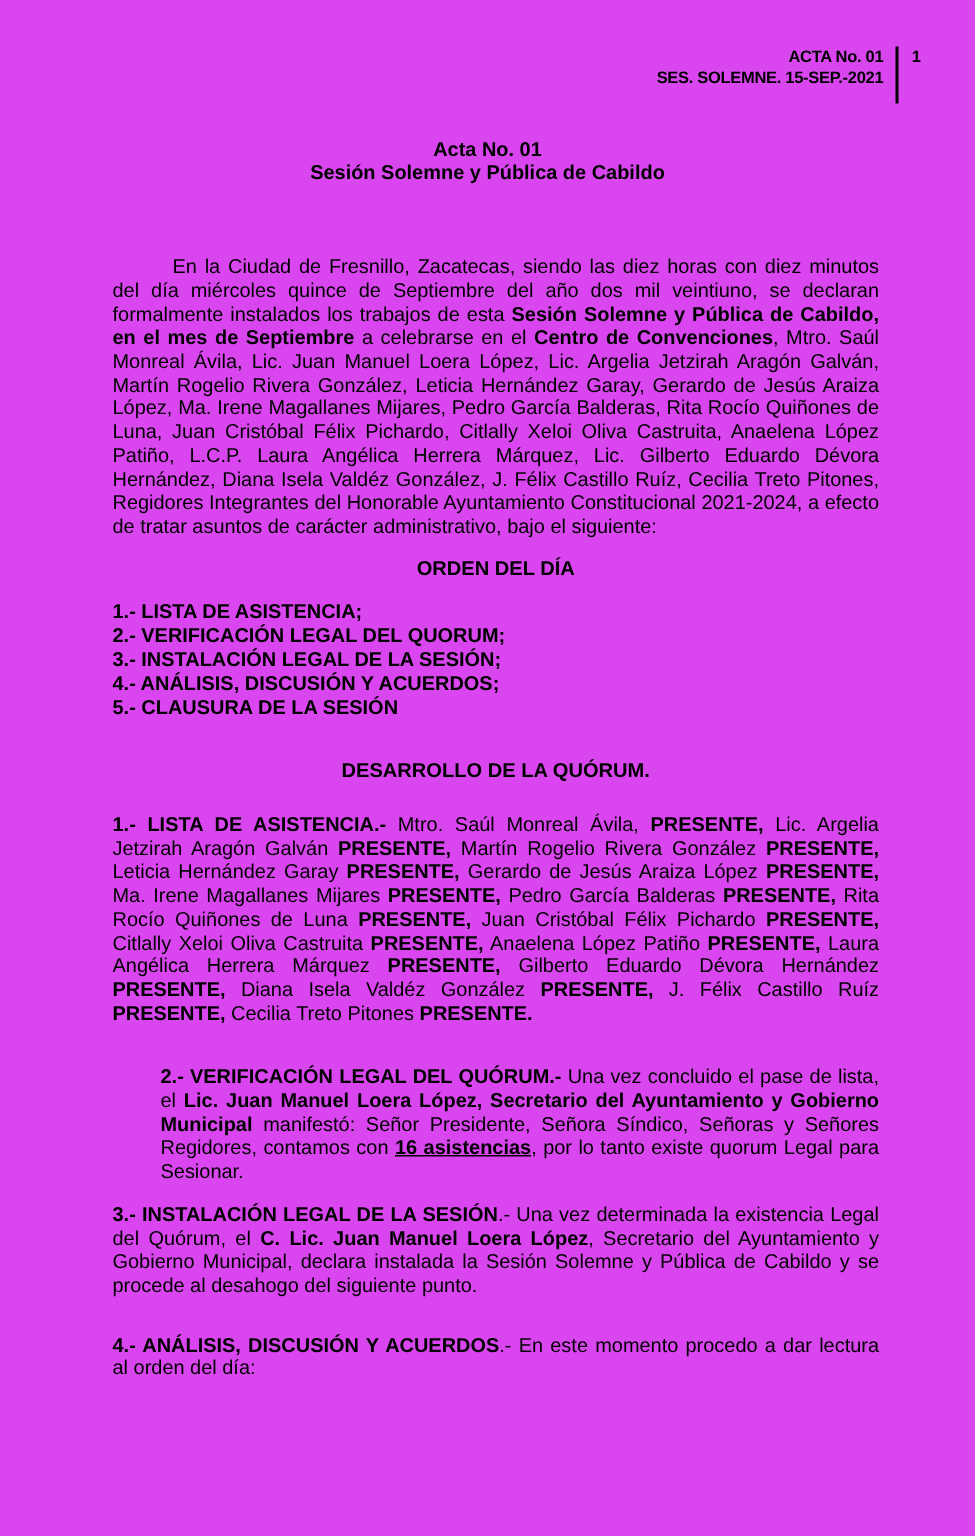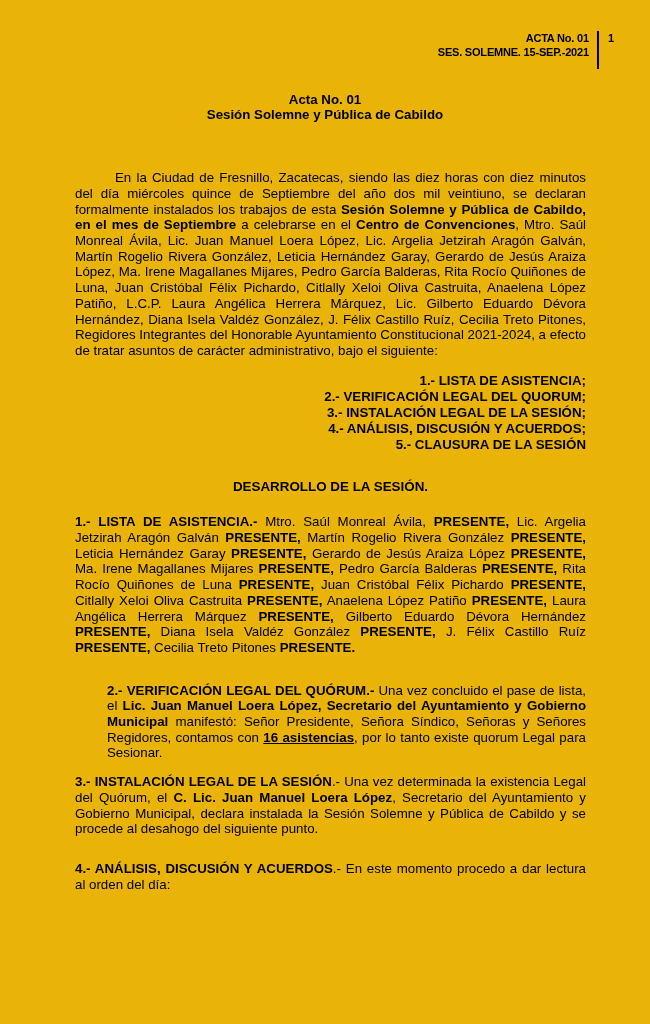--- a/index.html
+++ b/index.html
@@ -5,21 +5,21 @@
   html, body {
     margin: 0;
     padding: 0;
     background: #9a9a9a;
   }
   .page {
     position: relative;
     width: 650px;
     height: 1024px;
     margin: 0 auto;
-    background: #eab308;
+    background: #d946ef;
     color: #000000;
     font-family: "Liberation Sans", "DejaVu Sans", sans-serif;
     overflow: hidden;
   }
   
   .header {
     display: flex;
     justify-content: flex-end;
     align-items: flex-start;
     padding: 31px 34px 0 0;
@@ -60,21 +60,21 @@
   }
   .para.indent { text-indent: 40px; }
   .p-opening   { margin-top: 48px; }
   .center-head {
     text-align: center;
     font-weight: bold;
     font-size: 13.4px;
   }
   .orden-head      { margin-top: 12px; }
   .agenda          { margin-top: 14px; font-weight: bold; line-height: 16px; }
-  .agenda-item     { white-space: nowrap; text-align: right; }
+  .agenda-item     { white-space: nowrap; }
   .desarrollo-head { margin-top: 26px; }
   .p-point1 { margin-top: 20px; }
   .p-point2 { margin-top: 27px; margin-left: 32px; }
   .p-point3 { margin-top: 13px; }
   .p-point4 { margin-top: 24px; }
   .b { font-weight: bold; }
   .u { text-decoration: underline; }
 </style>
 </head>
 <body>
@@ -91,30 +91,31 @@
 
   <div class="title-block">
     <div>Acta No. 01</div>
     <div>Sesión Solemne y Pública de Cabildo</div>
   </div>
 
   <div class="content">
 
     <p class="para indent p-opening"><span>En la Ciudad de Fresnillo, Zacatecas, siendo las diez horas con diez minutos del día miércoles quince de Septiembre del año dos mil veintiuno, se declaran formalmente instalados los trabajos de esta </span><span class="b">Sesión Solemne y Pública de Cabildo, en el mes de Septiembre</span><span> a celebrarse en el </span><span class="b">Centro de Convenciones</span><span>, Mtro. Saúl Monreal Ávila, Lic. Juan Manuel Loera López, Lic. Argelia Jetzirah Aragón Galván, Martín Rogelio Rivera González, Leticia Hernández Garay, Gerardo de Jesús Araiza López, Ma. Irene Magallanes Mijares, Pedro García Balderas, Rita Rocío Quiñones de Luna, Juan Cristóbal Félix Pichardo, Citlally Xeloi Oliva Castruita, Anaelena López Patiño, L.C.P. Laura Angélica Herrera Márquez, Lic. Gilberto Eduardo Dévora Hernández, Diana Isela Valdéz González, J. Félix Castillo Ruíz, Cecilia Treto Pitones, Regidores Integrantes del Honorable Ayuntamiento Constitucional 2021-2024, a efecto de tratar asuntos de carácter administrativo, bajo el siguiente:</span></p>
 
+    <div class="center-head orden-head">ORDEN DEL DÍA</div>
 
     <div class="agenda">
       <div class="agenda-item">1.- LISTA DE ASISTENCIA;</div>
       <div class="agenda-item">2.- VERIFICACIÓN LEGAL DEL QUORUM;</div>
       <div class="agenda-item">3.- INSTALACIÓN LEGAL DE LA SESIÓN;</div>
       <div class="agenda-item">4.- ANÁLISIS, DISCUSIÓN Y ACUERDOS;</div>
       <div class="agenda-item">5.- CLAUSURA DE LA SESIÓN</div>
     </div>
 
-    <div class="center-head desarrollo-head">DESARROLLO DE LA SESIÓN.</div>
+    <div class="center-head desarrollo-head">DESARROLLO DE LA QUÓRUM.</div>
 
     <p class="para p-point1"><span class="b">1.- LISTA DE ASISTENCIA.-</span><span> Mtro. Saúl Monreal Ávila, </span><span class="b">PRESENTE,</span><span> Lic. Argelia Jetzirah Aragón Galván </span><span class="b">PRESENTE,</span><span> Martín Rogelio Rivera González </span><span class="b">PRESENTE,</span><span> Leticia Hernández Garay </span><span class="b">PRESENTE,</span><span> Gerardo de Jesús Araiza López </span><span class="b">PRESENTE,</span><span> Ma. Irene Magallanes Mijares </span><span class="b">PRESENTE,</span><span> Pedro García Balderas </span><span class="b">PRESENTE,</span><span> Rita Rocío Quiñones de Luna </span><span class="b">PRESENTE,</span><span> Juan Cristóbal Félix Pichardo </span><span class="b">PRESENTE,</span><span> Citlally Xeloi Oliva Castruita </span><span class="b">PRESENTE,</span><span> Anaelena López Patiño </span><span class="b">PRESENTE,</span><span> Laura Angélica Herrera Márquez </span><span class="b">PRESENTE,</span><span> Gilberto Eduardo Dévora Hernández </span><span class="b">PRESENTE,</span><span> Diana Isela Valdéz González </span><span class="b">PRESENTE,</span><span> J. Félix Castillo Ruíz </span><span class="b">PRESENTE,</span><span> Cecilia Treto Pitones </span><span class="b">PRESENTE.</span></p>
 
     <p class="para p-point2"><span class="b">2.- VERIFICACIÓN LEGAL DEL QUÓRUM.-</span><span> Una vez concluido el pase de lista, el </span><span class="b">Lic. Juan Manuel Loera López, Secretario del Ayuntamiento y Gobierno Municipal</span><span> manifestó: Señor Presidente, Señora Síndico, Señoras y Señores Regidores, contamos con </span><span class="b u">16 asistencias</span><span>, por lo tanto existe quorum Legal para Sesionar.</span></p>
 
     <p class="para p-point3"><span class="b">3.- INSTALACIÓN LEGAL DE LA SESIÓN</span><span>.- Una vez determinada la existencia Legal del Quórum, el </span><span class="b">C. Lic. Juan Manuel Loera López</span><span>, Secretario del Ayuntamiento y Gobierno Municipal, declara instalada la Sesión Solemne y Pública de Cabildo y se procede al desahogo del siguiente punto.</span></p>
 
     <p class="para p-point4"><span class="b">4.- ANÁLISIS, DISCUSIÓN Y ACUERDOS</span><span>.- En este momento procedo a dar lectura al orden del día:</span></p>
 
   </div>

